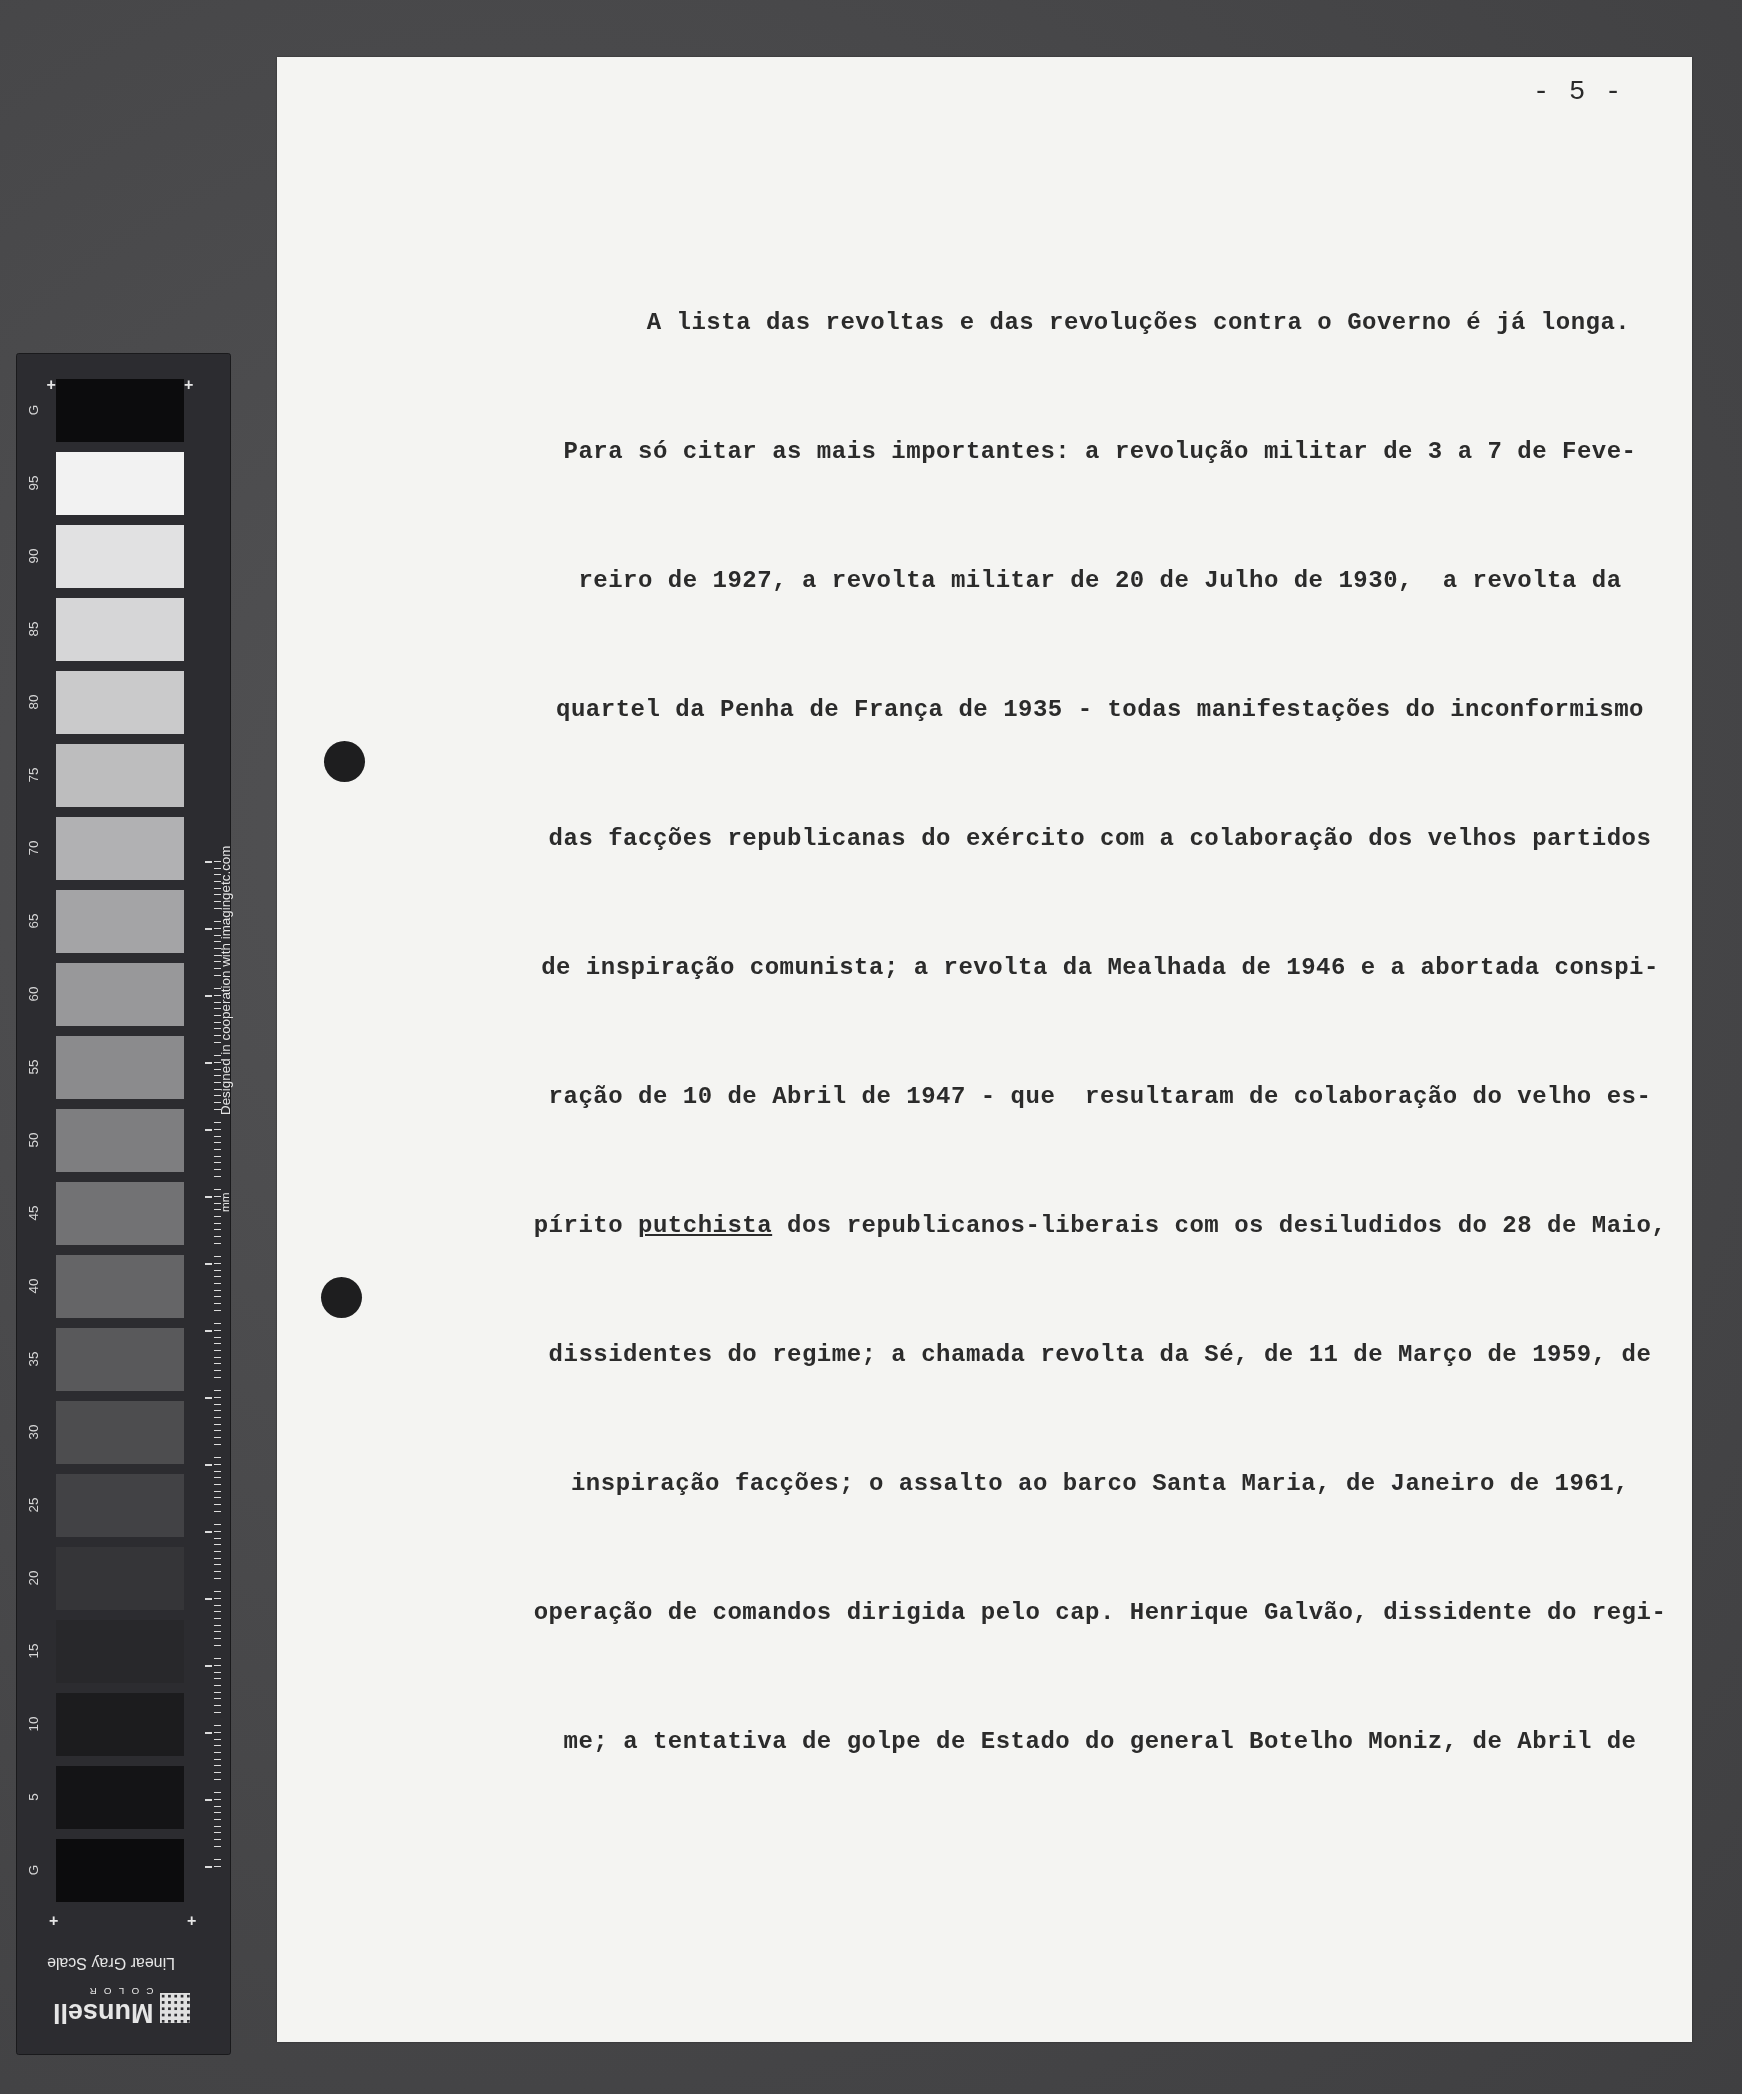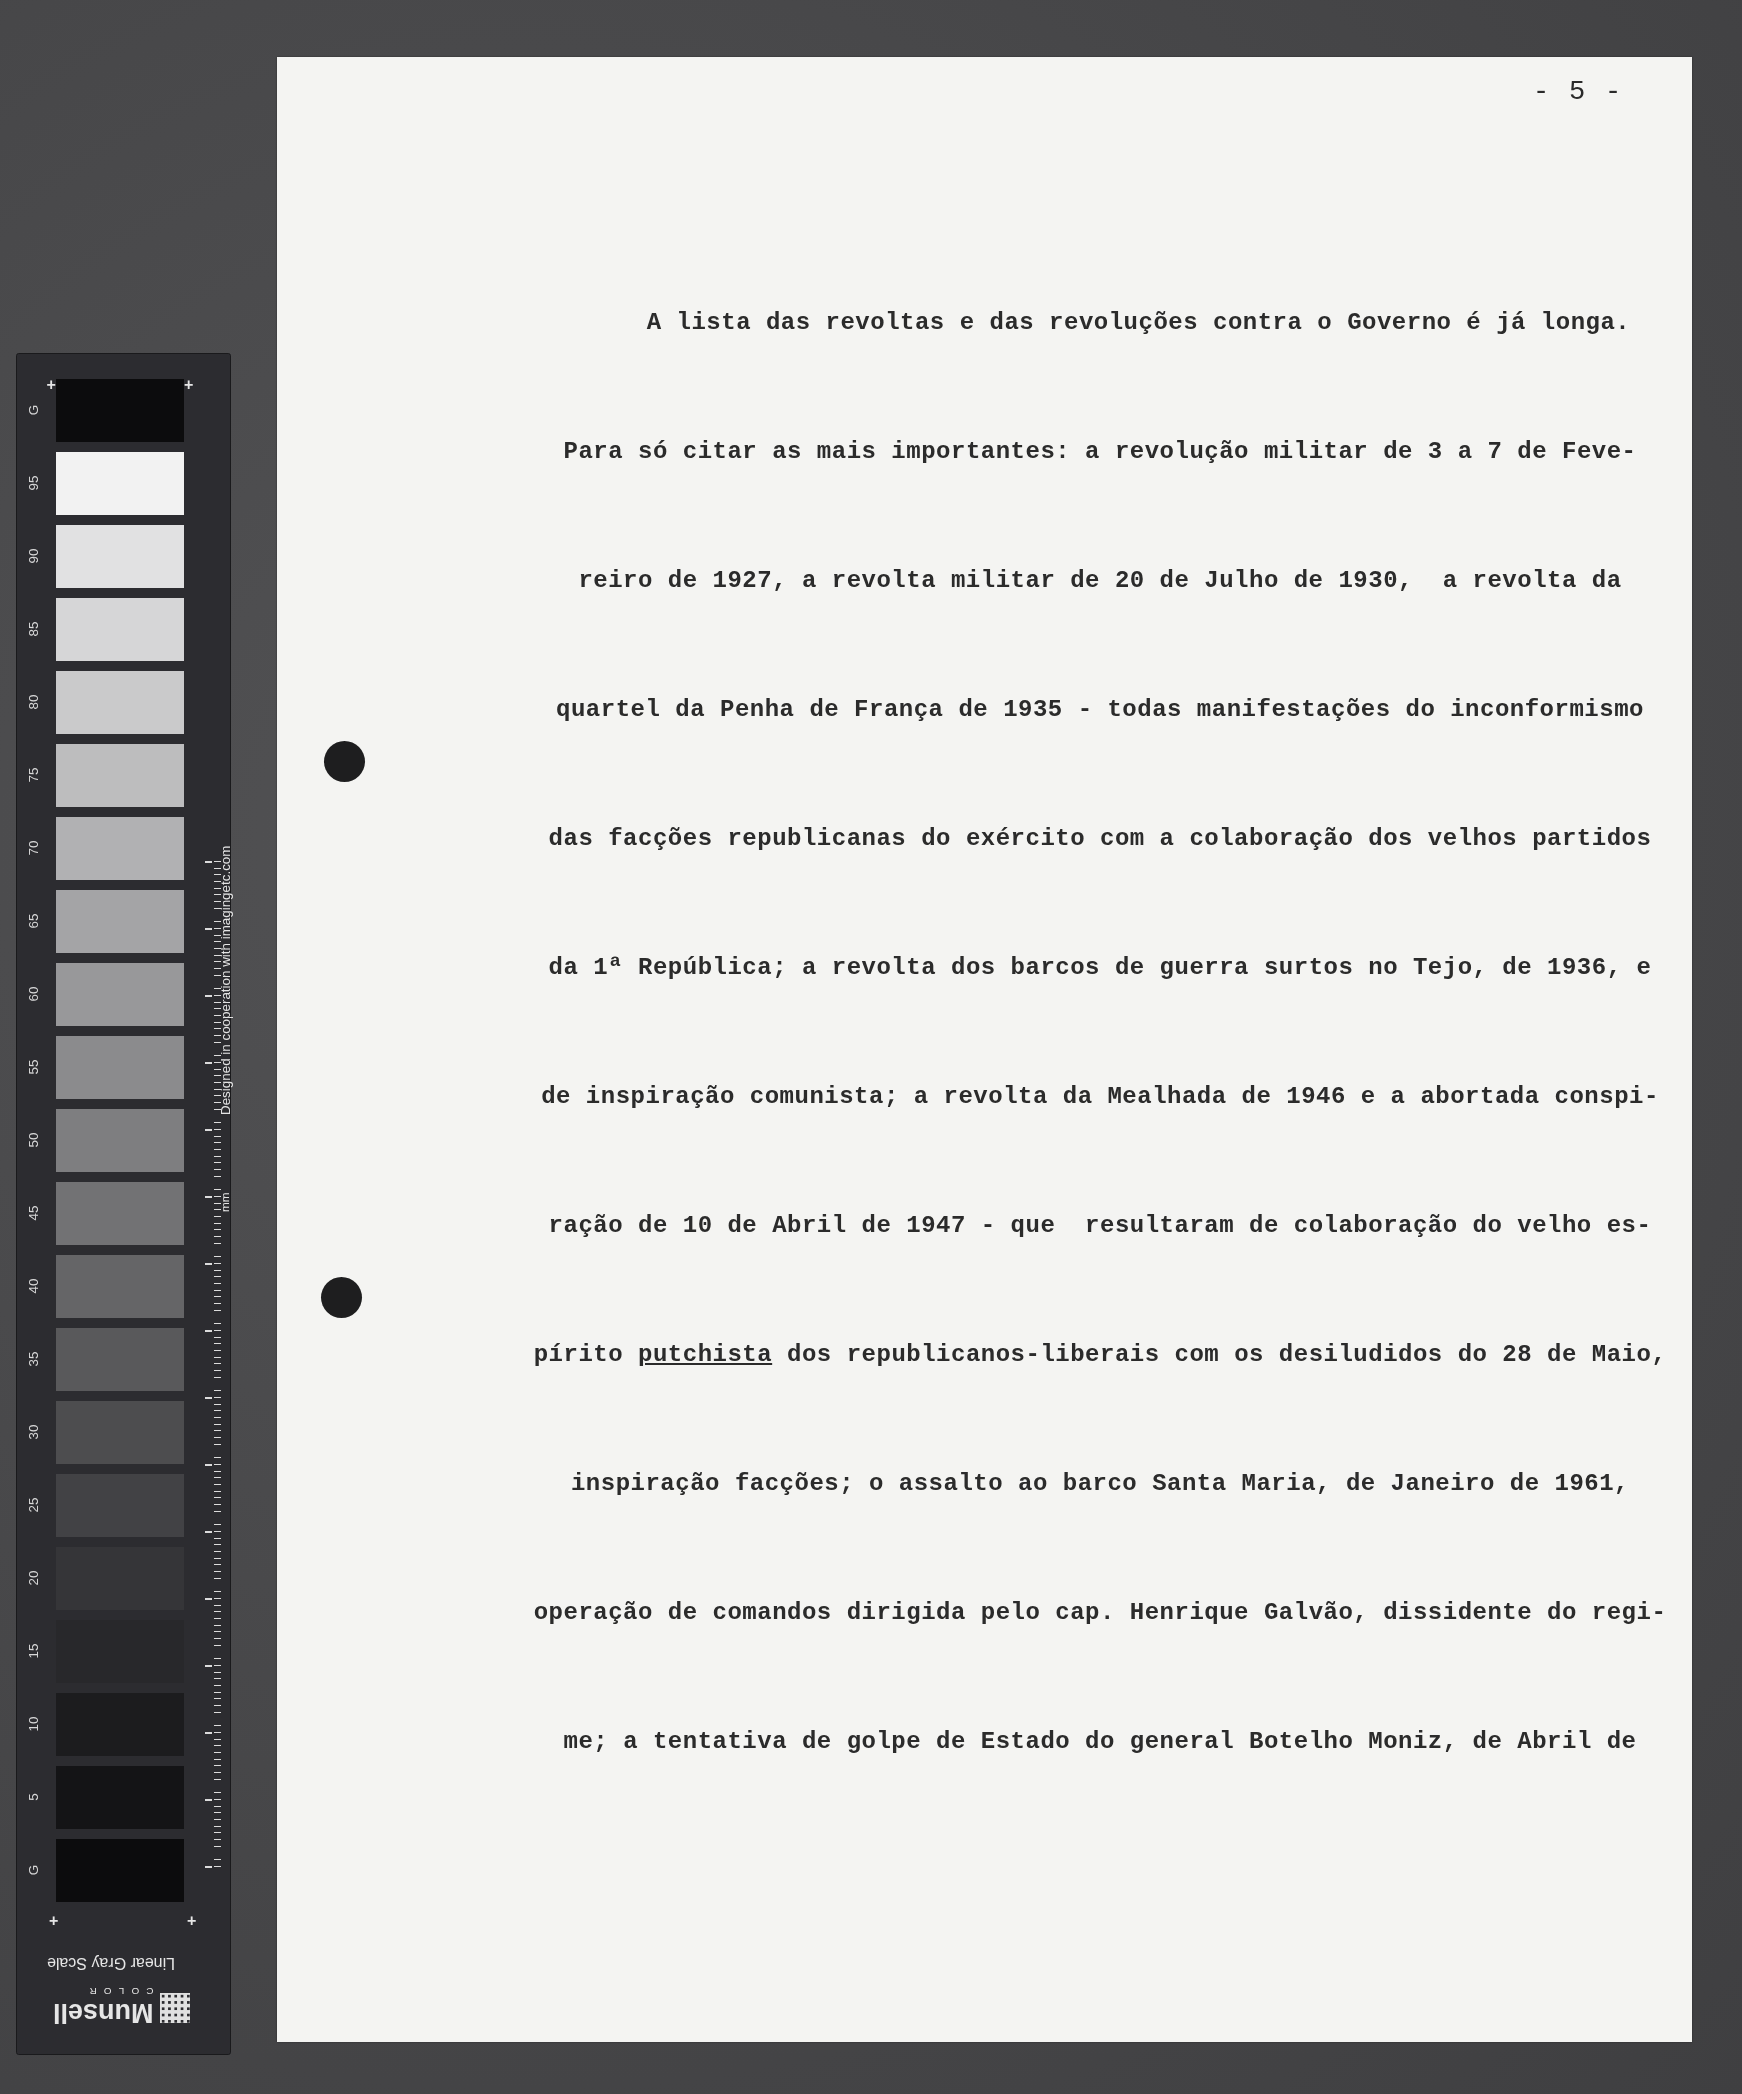--- a/index.html
+++ b/index.html
@@ -91,24 +91,24 @@
 
 <div class="page-number">- 5 -</div>
 
 <div class="body-text">
   
   <span class="line indent">A lista das revoltas e das revoluções contra o Governo é já longa.</span>
   <span class="line">Para só citar as mais importantes: a revolução militar de 3 a 7 de Feve-</span>
   <span class="line">reiro de 1927, a revolta militar de 20 de Julho de 1930,  a revolta da</span>
   <span class="line">quartel da Penha de França de 1935 - todas manifestações do inconformismo</span>
   <span class="line">das facções republicanas do exército com a colaboração dos velhos partidos</span>
-  <span class="line">da 1ª República; a revolta dos barcos de guerra surtos no Tejo, de 1936, e</span>
   <span class="line">de inspiração comunista; a revolta da Mealhada de 1946 e a abortada conspi-</span>
   <span class="line">ração de 10 de Abril de 1947 - que  resultaram de colaboração do velho es-</span>
   <span class="line"><span>pírito </span><span class="ul">putchista</span><span> dos republicanos-liberais com os desiludidos do 28 de Maio,</span></span>
+  <span class="line">dissidentes do regime; a chamada revolta da Sé, de 11 de Março de 1959, de</span>
   <span class="line">inspiração facções; o assalto ao barco Santa Maria, de Janeiro de 1961,</span>
   <span class="line">operação de comandos dirigida pelo cap. Henrique Galvão, dissidente do regi-</span>
   <span class="line">me; a tentativa de golpe de Estado do general Botelho Moniz, de Abril de</span>
   
   
   
   
   
   
   

